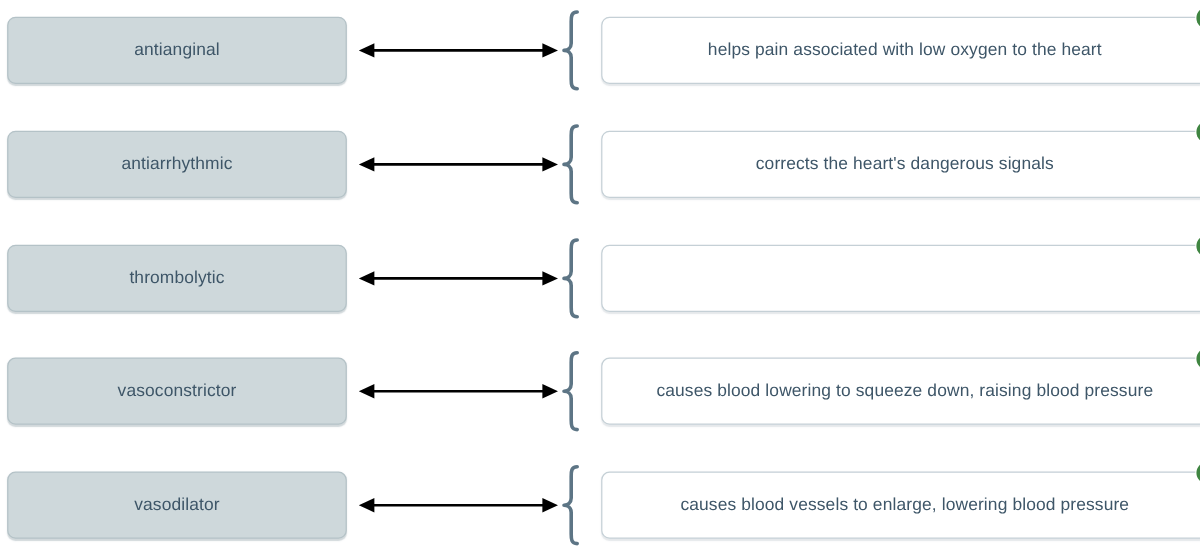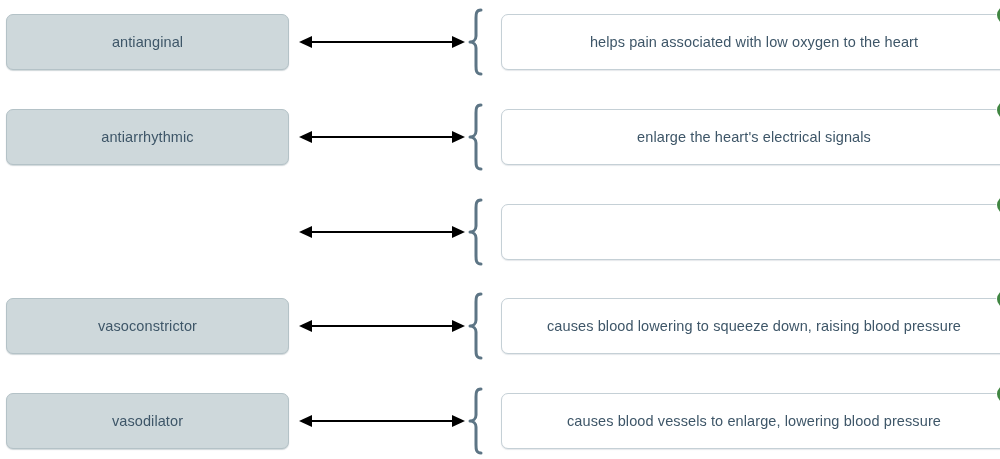--- a/index.html
+++ b/index.html
@@ -157,30 +157,33 @@
         <polygon points="0,8 13,2 13,14" fill="#000000"></polygon>
         <polygon points="166,8 153,2 153,14" fill="#000000"></polygon>
       </svg>
     </div>
     <div class="brace">
       <svg width="18" height="68" viewBox="0 0 18 68">
         <path d="M14 2 C9 2 9 6 9 10 L9 28 C9 32 6 34 3 34 C6 34 9 36 9 40 L9 58 C9 62 9 66 14 66" fill="none" stroke="#5d7585" stroke-width="3" stroke-linecap="round" stroke-linejoin="round"></path>
       </svg>
     </div>
     <div class="definition-card">
-      <span class="definition-label">enlarge the heart's electrical signals</span>
+      <span class="definition-label">corrects the heart's dangerous signals</span>
       <span class="correct-badge">
         <svg width="12" height="12" viewBox="0 0 12 12">
           <path d="M2.4 6.2 L4.7 8.6 L9.5 3.5" fill="none" stroke="#ffffff" stroke-width="1.9" stroke-linecap="round" stroke-linejoin="round"></path>
         </svg>
       </span>
     </div>
   </div>
 
   <div class="match-row" style="top:197px;">
+    <div class="term-tile">
+      <span class="term-label">thrombolytic</span>
+    </div>
     <div class="connector">
       <svg width="166" height="16" viewBox="0 0 166 16">
         <line x1="10" y1="8" x2="156" y2="8" stroke="#000000" stroke-width="2.2"></line>
         <polygon points="0,8 13,2 13,14" fill="#000000"></polygon>
         <polygon points="166,8 153,2 153,14" fill="#000000"></polygon>
       </svg>
     </div>
     <div class="brace">
       <svg width="18" height="68" viewBox="0 0 18 68">
         <path d="M14 2 C9 2 9 6 9 10 L9 28 C9 32 6 34 3 34 C6 34 9 36 9 40 L9 58 C9 62 9 66 14 66" fill="none" stroke="#5d7585" stroke-width="3" stroke-linecap="round" stroke-linejoin="round"></path>

